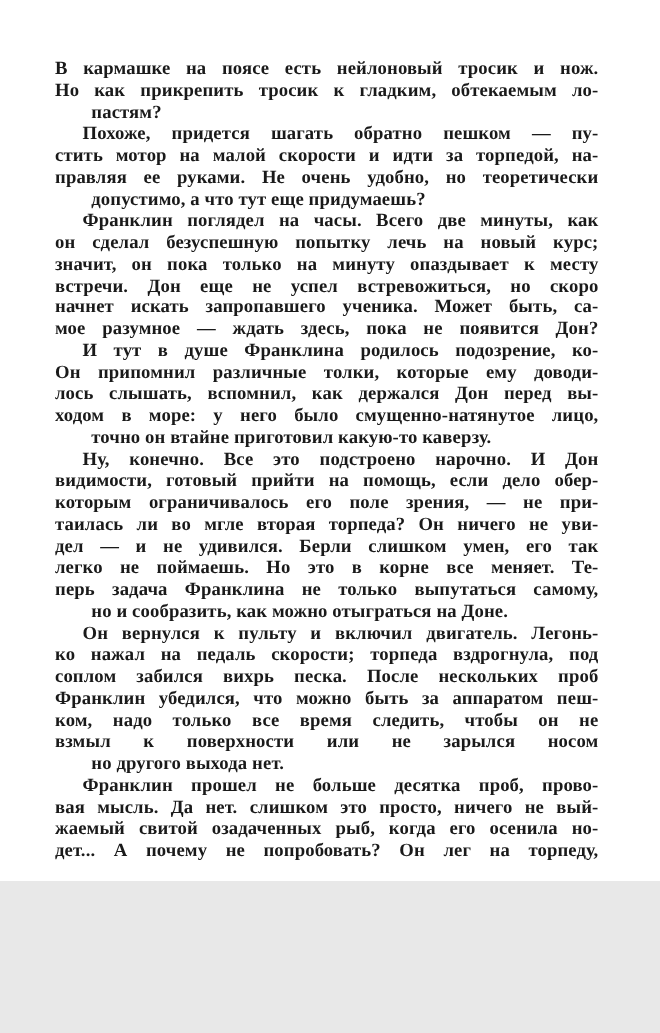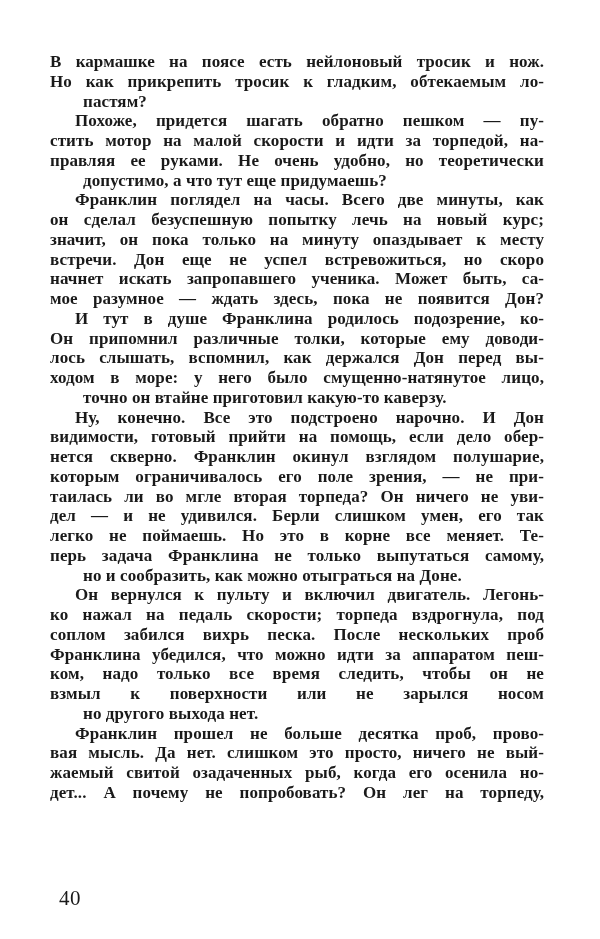--- a/index.html
+++ b/index.html
@@ -3,21 +3,21 @@
 <meta charset="utf-8">
 <style>
   html, body {
     margin: 0;
     padding: 0;
     background: #e8e8e8;
   }
   .page {
     position: relative;
     width: 600px;
-    height: 939px;
+    height: 801px;
     margin: 0 auto;
     background: var(--paper, #ffffff);
     color: var(--ink, #1a1a1a);
     font-family: "Liberation Serif", "DejaVu Serif", serif;
     overflow: hidden;
   }
   .text-block {
     position: absolute;
     left: 50px;
     right: 56px;
@@ -68,31 +68,30 @@
       <div class="line">встречи. Дон еще не успел встревожиться, но скоро</div>
       <div class="line">начнет искать запропавшего ученика. Может быть, са-</div>
       <div class="line">мое разумное — ждать здесь, пока не появится Дон?</div>
       <div class="line indent">И тут в душе Франклина родилось подозрение, ко-</div>
       <div class="line">Он припомнил различные толки, которые ему доводи-</div>
       <div class="line">лось слышать, вспомнил, как держался Дон перед вы-</div>
       <div class="line">ходом в море: у него было смущенно-натянутое лицо,</div>
       <div class="line para-end">точно он втайне приготовил какую-то каверзу.</div>
       <div class="line indent">Ну, конечно. Все это подстроено нарочно. И Дон</div>
       <div class="line">видимости, готовый прийти на помощь, если дело обер-</div>
-      <div class="line">нется скверно. Франклин окинул взглядом полушарие,</div>
       <div class="line">которым ограничивалось его поле зрения, — не при-</div>
       <div class="line">таилась ли во мгле вторая торпеда? Он ничего не уви-</div>
       <div class="line">дел — и не удивился. Берли слишком умен, его так</div>
       <div class="line">легко не поймаешь. Но это в корне все меняет. Те-</div>
       <div class="line">перь задача Франклина не только выпутаться самому,</div>
       <div class="line para-end">но и сообразить, как можно отыграться на Доне.</div>
       <div class="line indent">Он вернулся к пульту и включил двигатель. Легонь-</div>
       <div class="line">ко нажал на педаль скорости; торпеда вздрогнула, под</div>
       <div class="line">соплом забился вихрь песка. После нескольких проб</div>
-      <div class="line">Франклина убедился, что можно идти за аппаратом пеш-</div>
+      <div class="line">Франклин убедился, что можно быть за аппаратом пеш-</div>
       <div class="line">ком, надо только все время следить, чтобы он не</div>
       <div class="line">взмыл к поверхности или не зарылся носом</div>
       <div class="line para-end">но другого выхода нет.</div>
       <div class="line indent">Франклин прошел не больше десятка проб, прово-</div>
       <div class="line">вая мысль. Да нет. слишком это просто, ничего не вый-</div>
       <div class="line">жаемый свитой озадаченных рыб, когда его осенила но-</div>
       <div class="line">дет... А почему не попробовать? Он лег на торпеду,</div>
     </div>
   <div class="page-number">40</div>
 </div>

